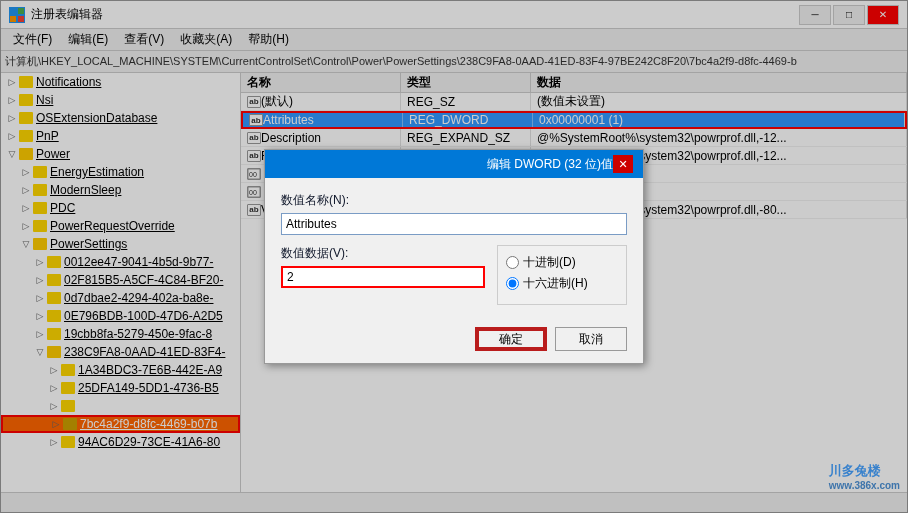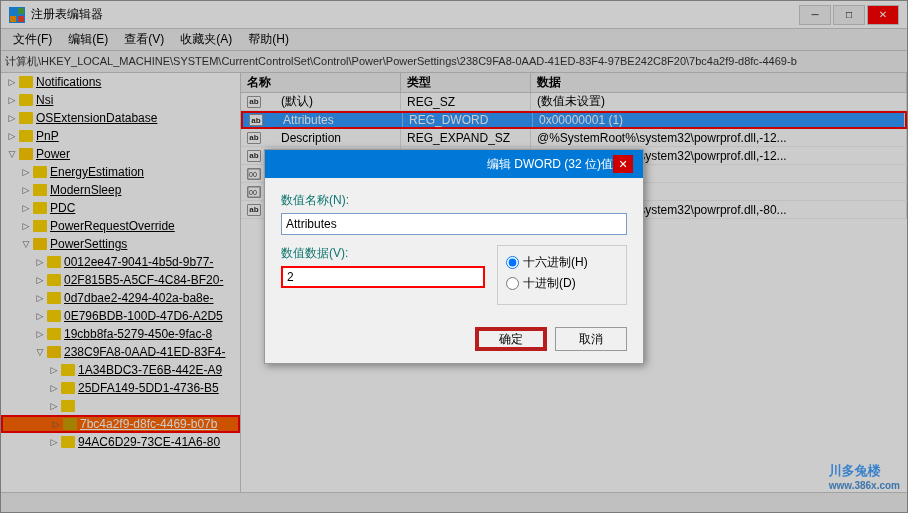--- a/index.html
+++ b/index.html
@@ -192,21 +192,21 @@
     .reg-ab-icon {
       width: 14px;
       height: 12px;
       background: #fff;
       border: 1px solid #999;
       border-radius: 1px;
       font-size: 8px;
       display: flex;
       align-items: center;
       justify-content: center;
-      margin-right: 20px;
+      margin-right: 0;
       color: #333;
       flex-shrink: 0;
       font-weight: bold;
     }
     .reg-dword-icon {
       width: 14px;
       height: 12px;
       background: #fff;
       border: 1px solid #999;
       border-radius: 1px;
@@ -277,21 +277,21 @@
       display: flex;
       align-items: center;
       justify-content: center;
     }
 
     .dialog-body {
       padding: 14px 16px;
     }
     .dialog-field-label {
       font-size: 12px;
-      color: #0f766e;
+      color: #0f172a;
       margin-bottom: 4px;
     }
     .dialog-input {
       width: 100%;
       height: 22px;
       border: 1px solid #7a9cc5;
       padding: 0 4px;
       font-size: 12px;
       background: #fff;
       margin-bottom: 10px;
@@ -618,26 +618,26 @@
       <div class="dialog-field-label">数值名称(N):</div>
       <input class="dialog-input" type="text" value="Attributes" style="">
 
       <div style="display:flex; gap:12px; align-items:flex-start;">
         <div style="flex:1;">
           <div class="dialog-field-label">数值数据(V):</div>
           <input class="dialog-value-input" type="text" value="2" style="">
         </div>
         <div style="width:130px; border:1px solid #ccc; padding:8px;">
           <label class="radio-item">
+            <input type="radio" name="radix" style="">
+            <span>十进制(D)</span>
+          </label>
+          <label class="radio-item">
             <input type="radio" name="radix" checked="" style="">
             <span>十六进制(H)</span>
-          </label>
-          <label class="radio-item">
-            <input type="radio" name="radix" style="">
-            <span>十进制(D)</span>
           </label>
         </div>
       </div>
     </div>
 
     <div class="dialog-buttons">
       <button class="dialog-btn primary">确定</button>
       <button class="dialog-btn">取消</button>
     </div>
 

